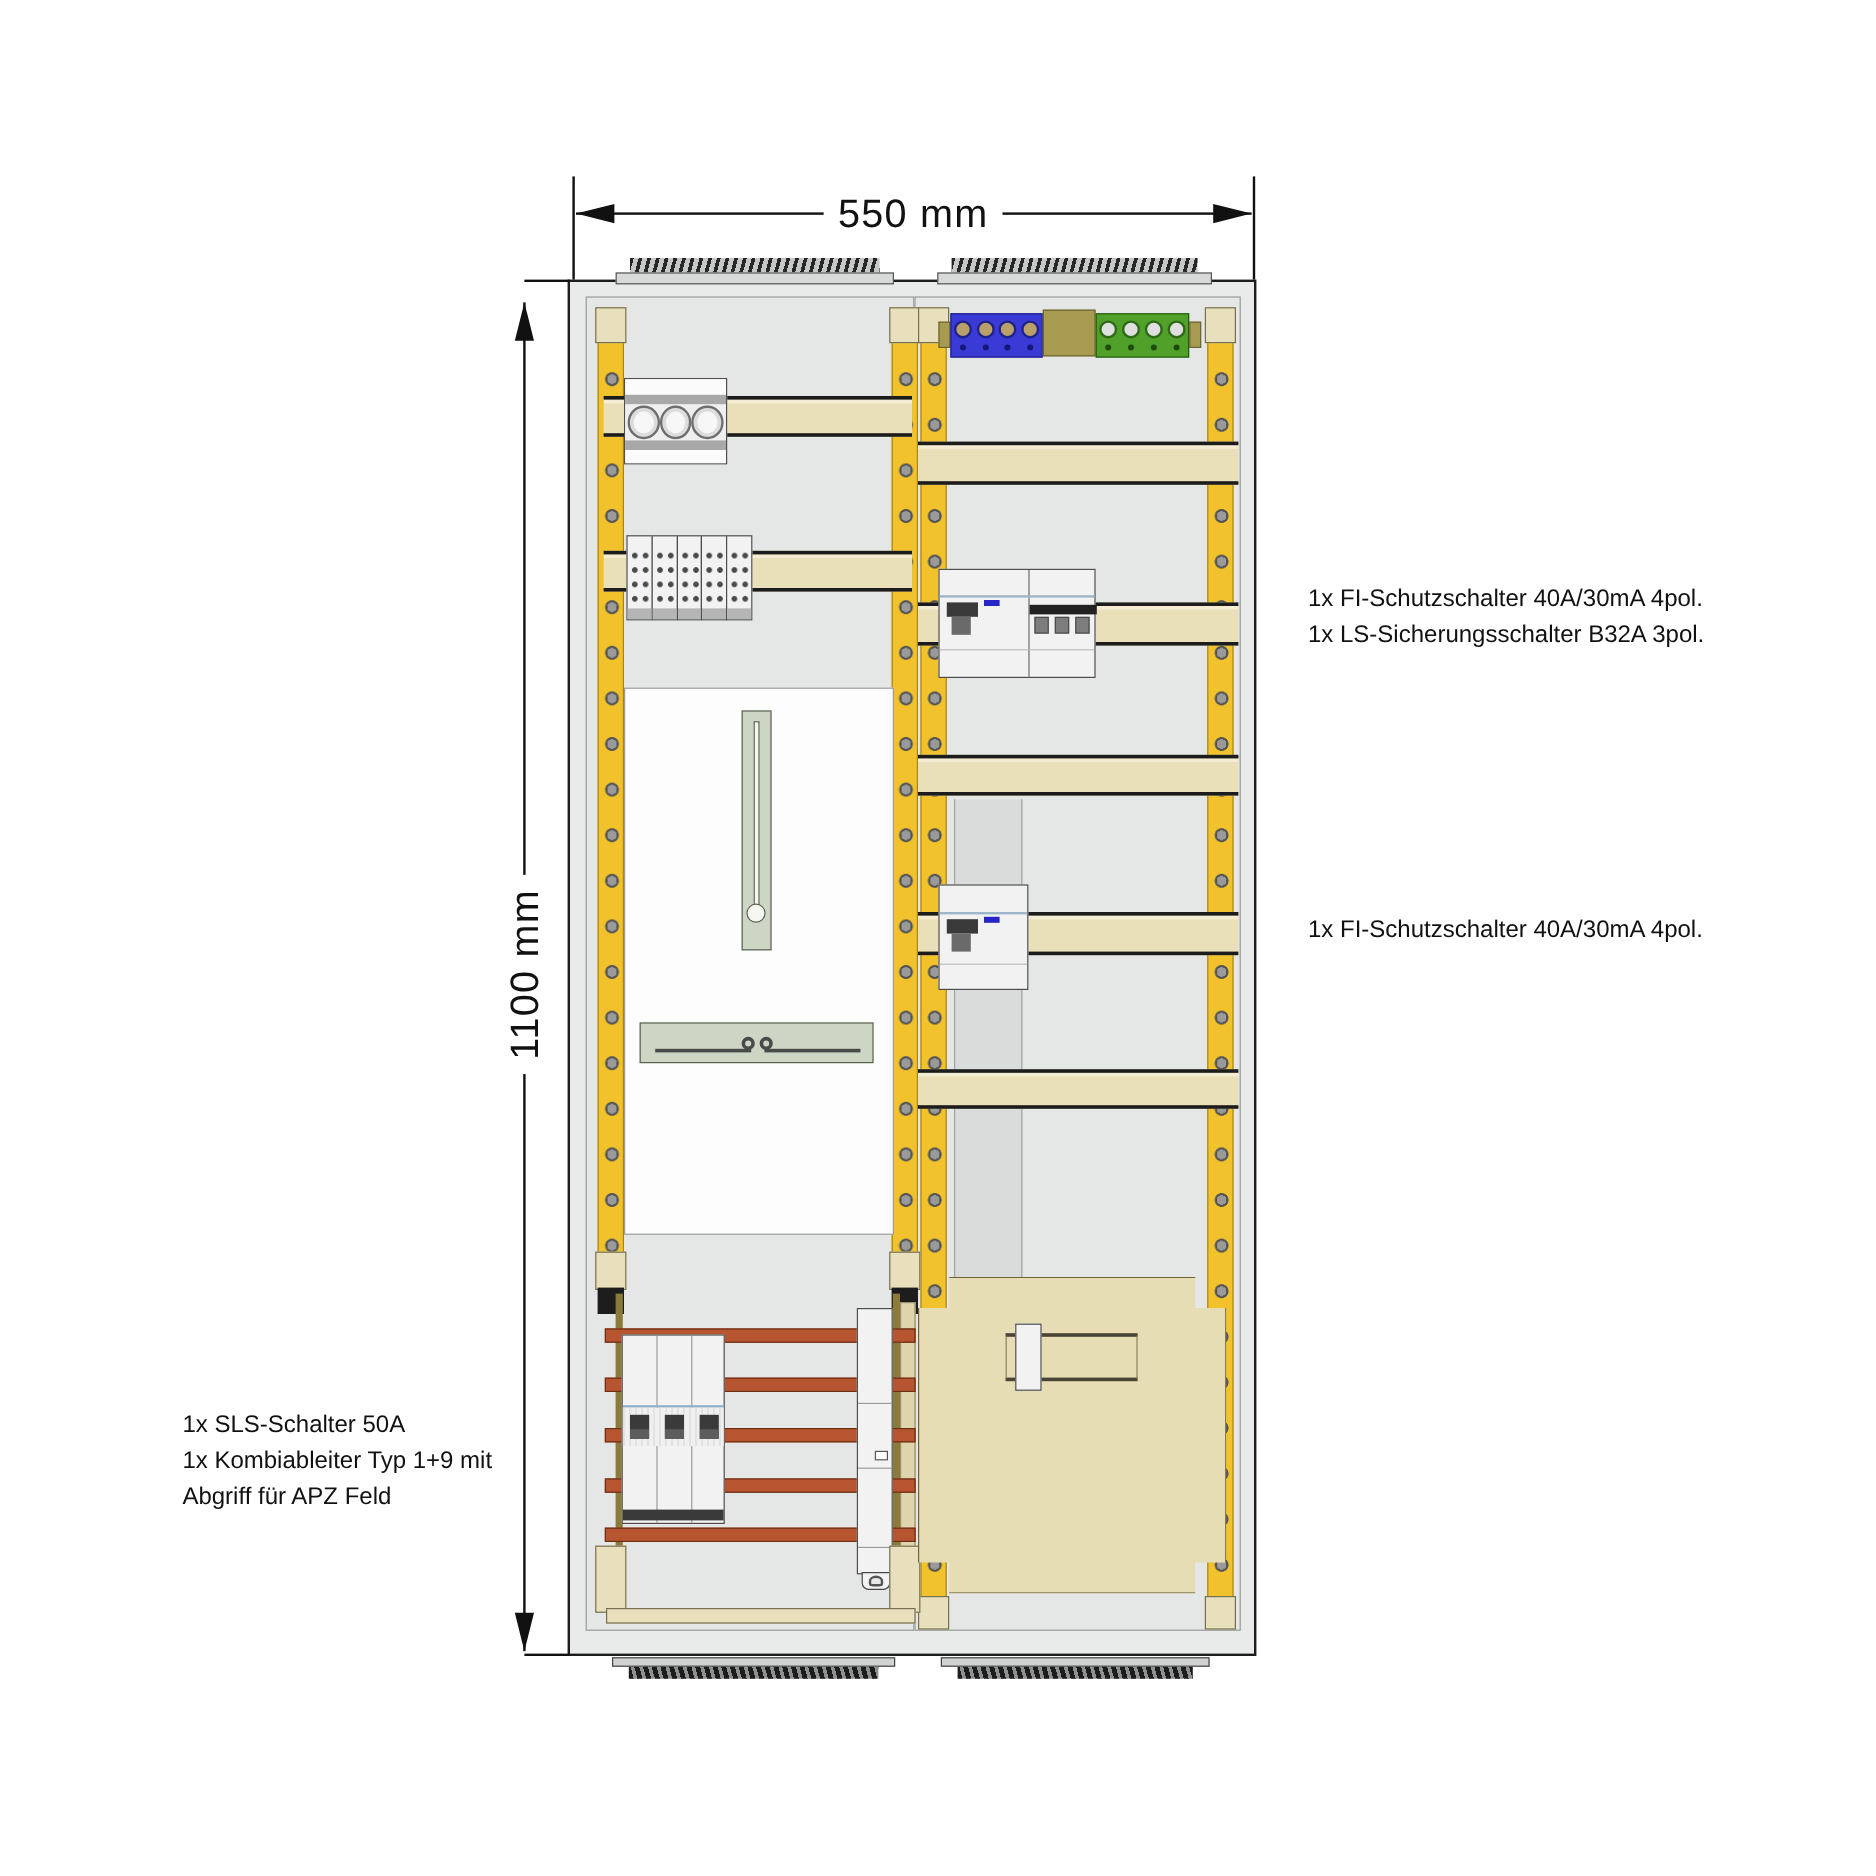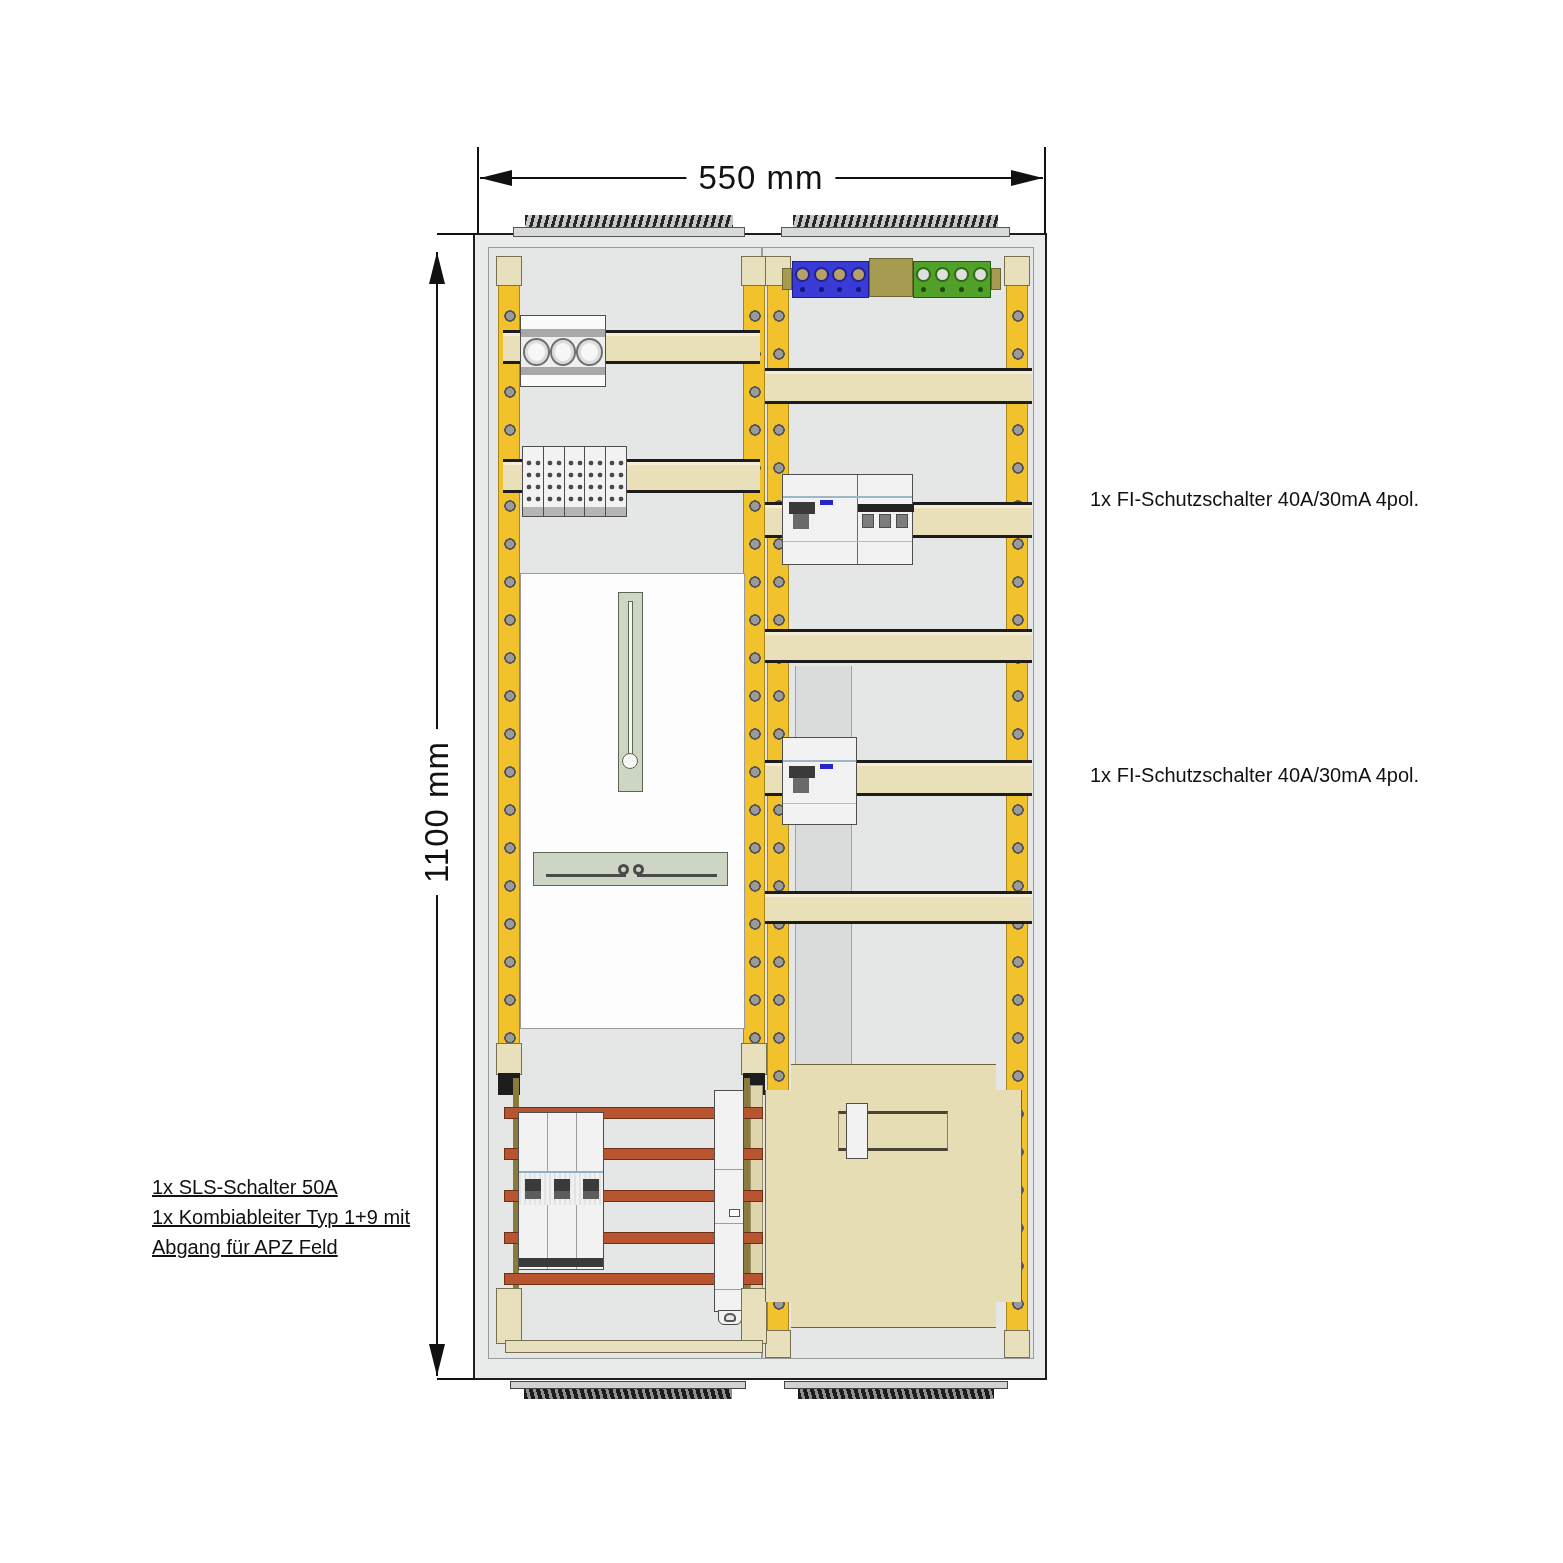--- a/index.html
+++ b/index.html
@@ -239,21 +239,22 @@
 
   <div class="abs dimline" style="left:437px;top:233px;width:38px;height:2px;"></div>
   <div class="abs dimline" style="left:437px;top:1378px;width:38px;height:2px;"></div>
   <div class="abs dimline" style="left:436px;top:252px;width:2px;height:1124px;"></div>
   <div class="abs arrow arr-up" style="left:429px;top:252px;"></div>
   <div class="abs arrow arr-down" style="left:429px;top:1344px;"></div>
   <div class="abs dimlabel" style="left:437px;top:812px;transform:translate(-50%,-50%) rotate(-90deg);">1100 mm</div>
 
   <div class="abs note" style="left:1090px;top:484px;text-align:left;">
     <div>1x FI-Schutzschalter 40A/30mA 4pol.</div>
+    <div>1x LS-Sicherungsschalter B32A 3pol.</div>
   </div>
   <div class="abs note" style="left:1090px;top:760px;">1x FI-Schutzschalter 40A/30mA 4pol.</div>
-  <div class="abs note" style="left:152px;top:1172px;text-decoration:underline;">
+  <div class="abs note" style="left:152px;top:1172px;">
     <div>1x SLS-Schalter 50A</div>
     <div>1x Kombiableiter Typ 1+9 mit</div>
-    <div>Abgang für APZ Feld</div>
+    <div>Abgriff für APZ Feld</div>
   </div>
 
 </div>
 
 </body></html>

